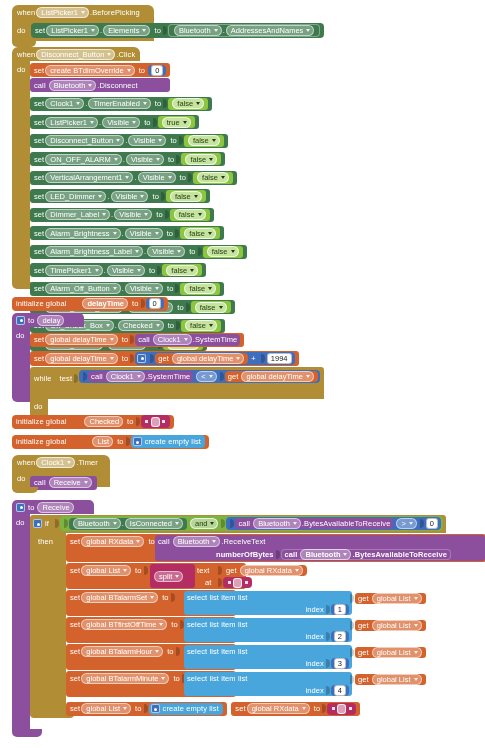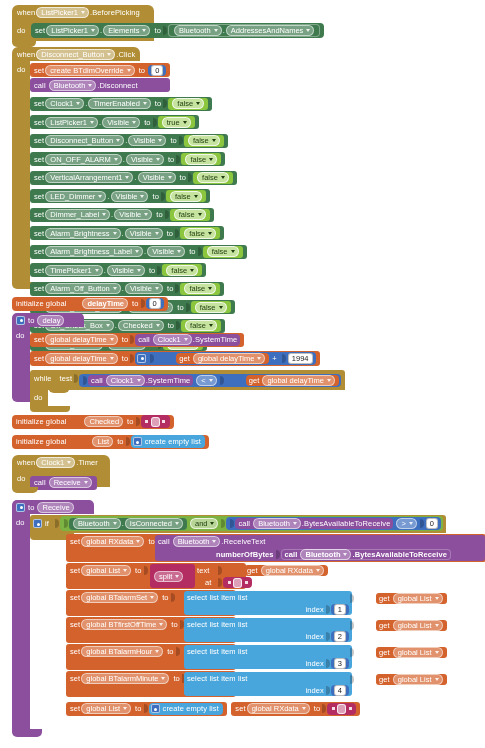--- a/index.html
+++ b/index.html
@@ -61,21 +61,21 @@
     background: rgba(255,255,255,.55);
     border-color: rgba(255,255,255,.8);
     min-width: 9px; height: 10px;
     border-radius: 3px;
   }
 
   
   .c-event  { background: #B18E35; }
   .c-ctl    { background: #B18E35; }
   .c-set    { background: #D4622C; }
-  .c-getter { background: #D4622C; margin-left: 21px; }
+  .c-getter { background: #D4622C; }
   .c-comp   { background: #3E7A4E; }   
   .c-logic  { background: #7CB342; }
   .c-math   { background: #3E6FBF; }   
   .c-list   { background: #49A6DC; }   
   .c-text   { background: #B32D62; }   
   .c-proc   { background: #8B4F9E; }   
   .c-call   { background: #8B4F9E; }
 
   
   .body { border-radius: 4px; position: relative; }
@@ -421,21 +421,21 @@
               </span>
           </span>
           <span class="lbl" style="margin:0 3px;">+</span>
           <span class="sock"></span>
           <span class="fld num">1994</span>
         </span>
       </div>
 
       
       <div class="blk" style="position:relative; margin-top:1px;">
-        <div class="body c-ctl" style="height:20px; padding:4px 4px; display:inline-flex; align-items:flex-start; border-radius:3px 3px 0 0;">
+        <div class="body c-ctl" style="height:20px; padding:16px 4px; display:inline-flex; align-items:flex-end; border-radius:3px 3px 0 0;">
           <span class="lbl">while</span>
           <span class="lbl" style="margin-left:8px;">test</span>
           <span class="sock"></span>
           <span class="body c-math" style="height:13px; padding:0 2px; display:inline-flex; align-items:center;">
             <span class="sock"></span>
             <span class="body c-call" style="height:11px; padding:0 3px; display:inline-flex; align-items:center;">
               <span class="lbl">call</span>
               <span class="fld ml3">
                   <span>Clock1</span>
                   <i class="tri"></i>
@@ -570,20 +570,23 @@
             <span class="fld" style="margin-left:3px;">
                 <span>&gt;</span>
                 <i class="tri"></i>
               </span>
             <span class="sock"></span>
             <span class="fld num">0</span>
           </span>
         </span>
       </div>
       
+      <div class="body c-ctl" style="width:36px; height:178px; border-radius:0;">
+        <div class="lbl" style="padding:4px 0 0 8px;">then</div>
+      </div>
       <div class="body c-ctl" style="width:44px; height:7px; border-radius:0 0 4px 4px;"></div>
 
       
       <div class="blk" style="left:36px; top:20px;">
 
         
         <div class="body c-set" style="height:28px; padding:0 4px; border-radius:3px; position:relative; width:420px;">
           <div class="row" style="height:14px;">
             <span class="lbl">set</span>
             <span class="fld">

